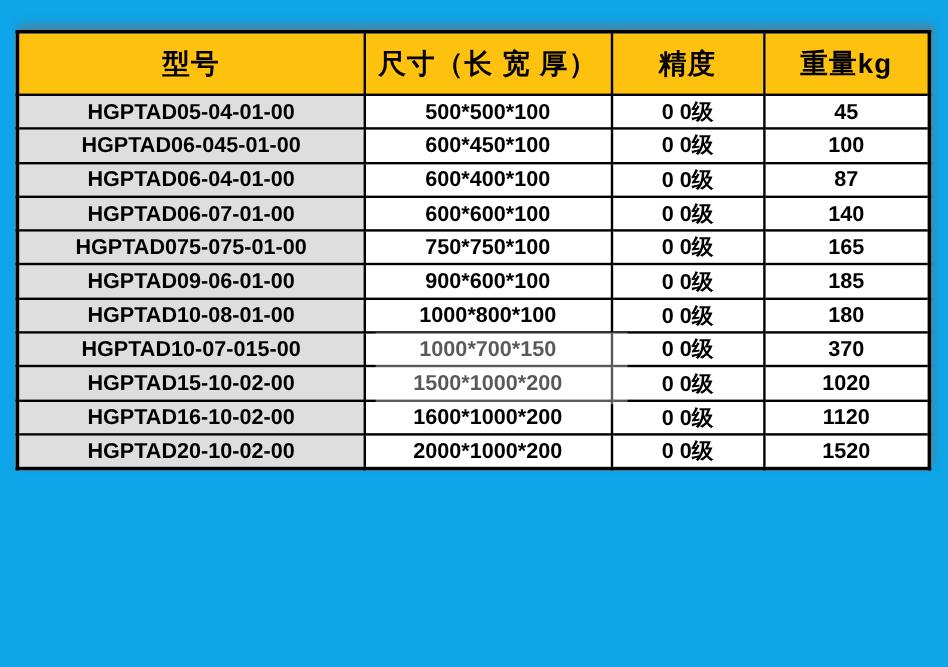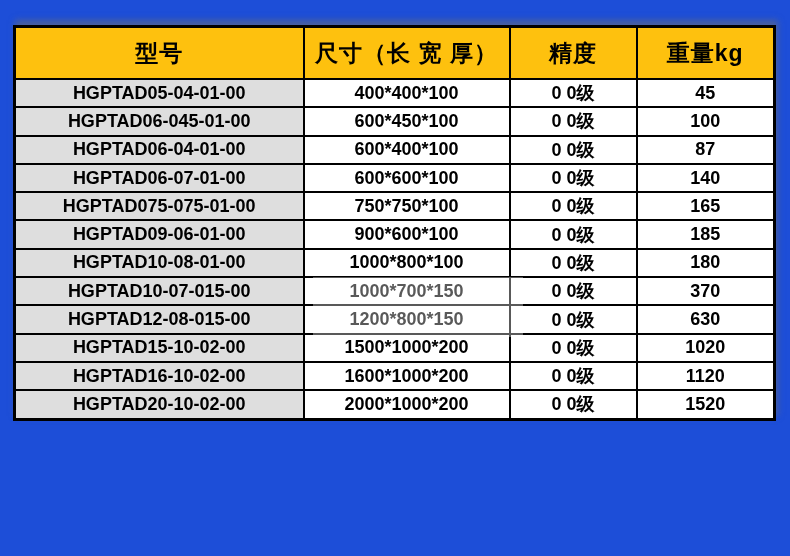--- a/index.html
+++ b/index.html
@@ -7,21 +7,21 @@
     padding: 0;
     background: #ffffff;
     width: 790px;
     height: 556px;
     font-family: "Liberation Sans", "DejaVu Sans", sans-serif;
   }
   .page {
     position: relative;
     width: 790px;
     height: 556px;
-    background: #1d4ed8;
+    background: #0ea5e9;
     overflow: hidden;
   }
   .table-wrap {
     position: absolute;
     left: 13px;
     top: 25px;
     box-shadow: 2px -5px 6px rgba(110,110,110,0.55);
   }
   table.spec-table {
     border-collapse: collapse;
@@ -82,21 +82,21 @@
         <tr>
           <th>型号</th>
           <th>尺寸（长 宽 厚）</th>
           <th>精度</th>
           <th>重量kg</th>
         </tr>
       </thead>
       <tbody id="spec-tbody">
           <tr>
             <td class="model">HGPTAD05-04-01-00</td>
-            <td>400*400*100</td>
+            <td>500*500*100</td>
             <td>0 0级</td>
             <td>45</td>
           </tr>
           <tr>
             <td class="model">HGPTAD06-045-01-00</td>
             <td>600*450*100</td>
             <td>0 0级</td>
             <td>100</td>
           </tr>
           <tr>
@@ -129,26 +129,20 @@
             <td>0 0级</td>
             <td>180</td>
           </tr>
           <tr>
             <td class="model">HGPTAD10-07-015-00</td>
             <td>1000*700*150</td>
             <td>0 0级</td>
             <td>370</td>
           </tr>
           <tr>
-            <td class="model">HGPTAD12-08-015-00</td>
-            <td>1200*800*150</td>
-            <td>0 0级</td>
-            <td>630</td>
-          </tr>
-          <tr>
             <td class="model">HGPTAD15-10-02-00</td>
             <td>1500*1000*200</td>
             <td>0 0级</td>
             <td>1020</td>
           </tr>
           <tr>
             <td class="model">HGPTAD16-10-02-00</td>
             <td>1600*1000*200</td>
             <td>0 0级</td>
             <td>1120</td>

